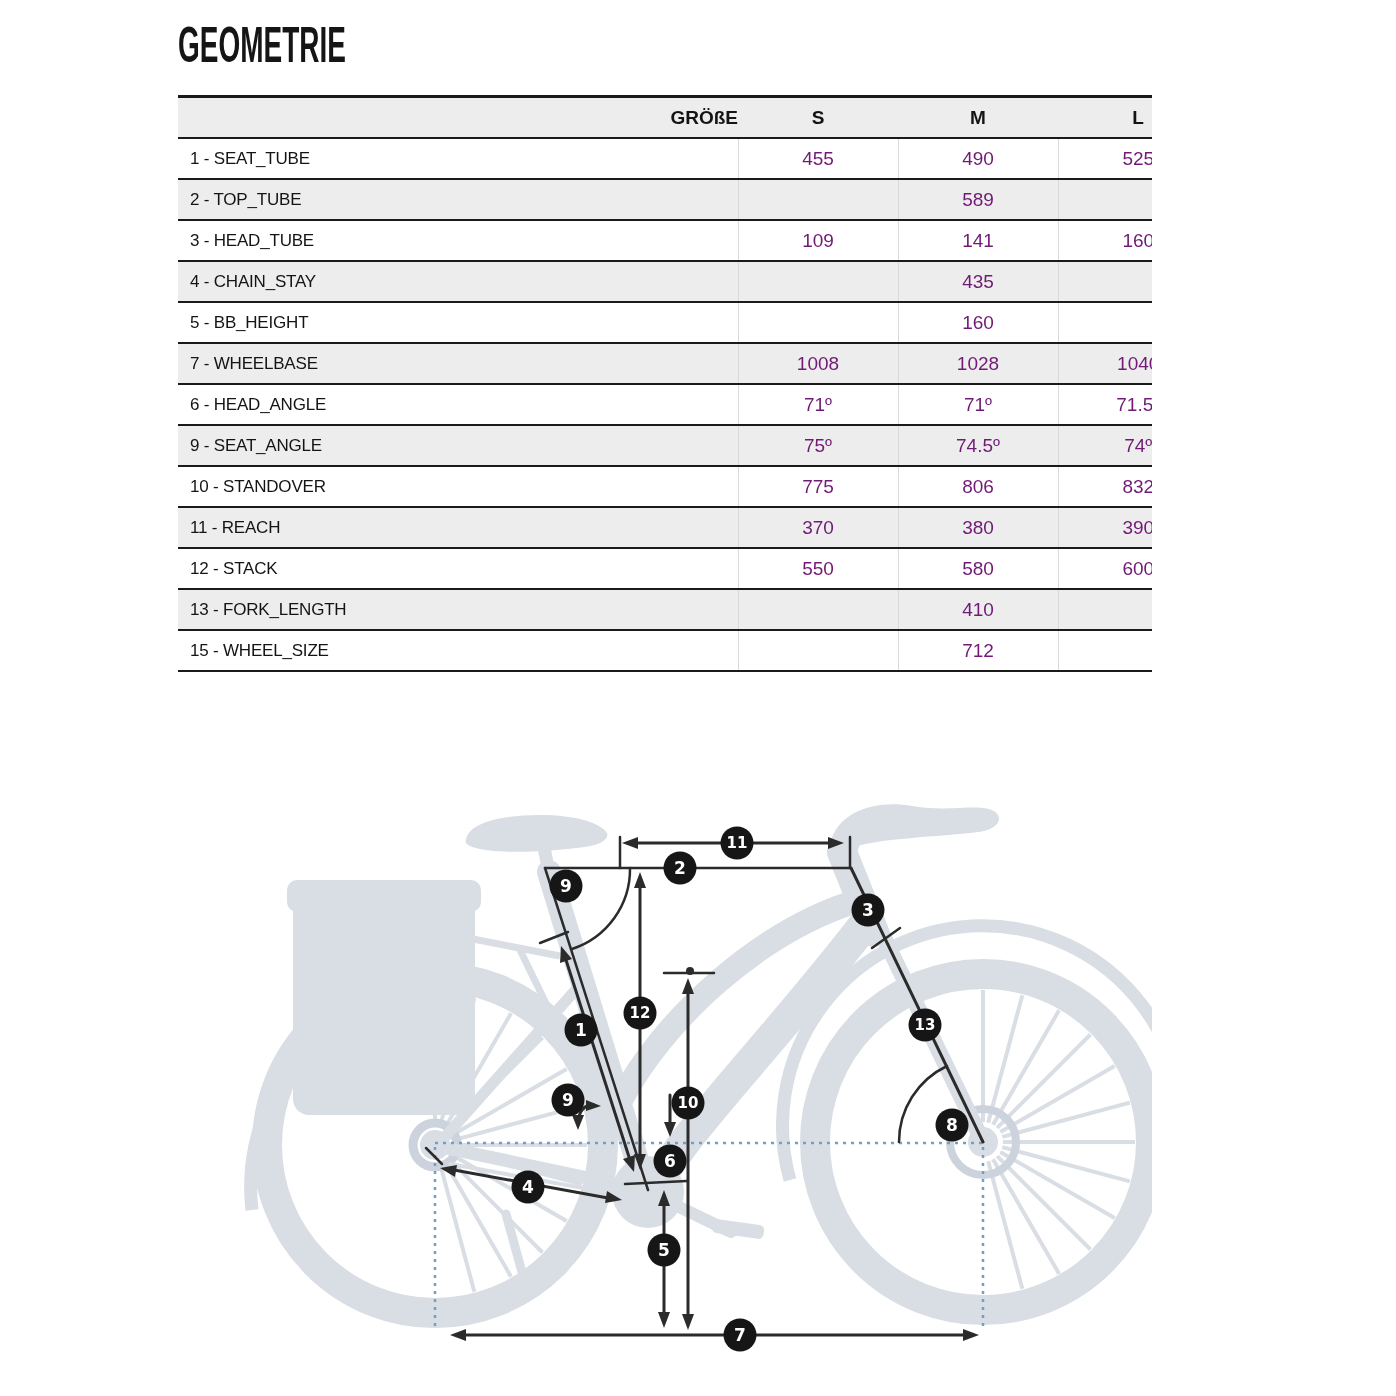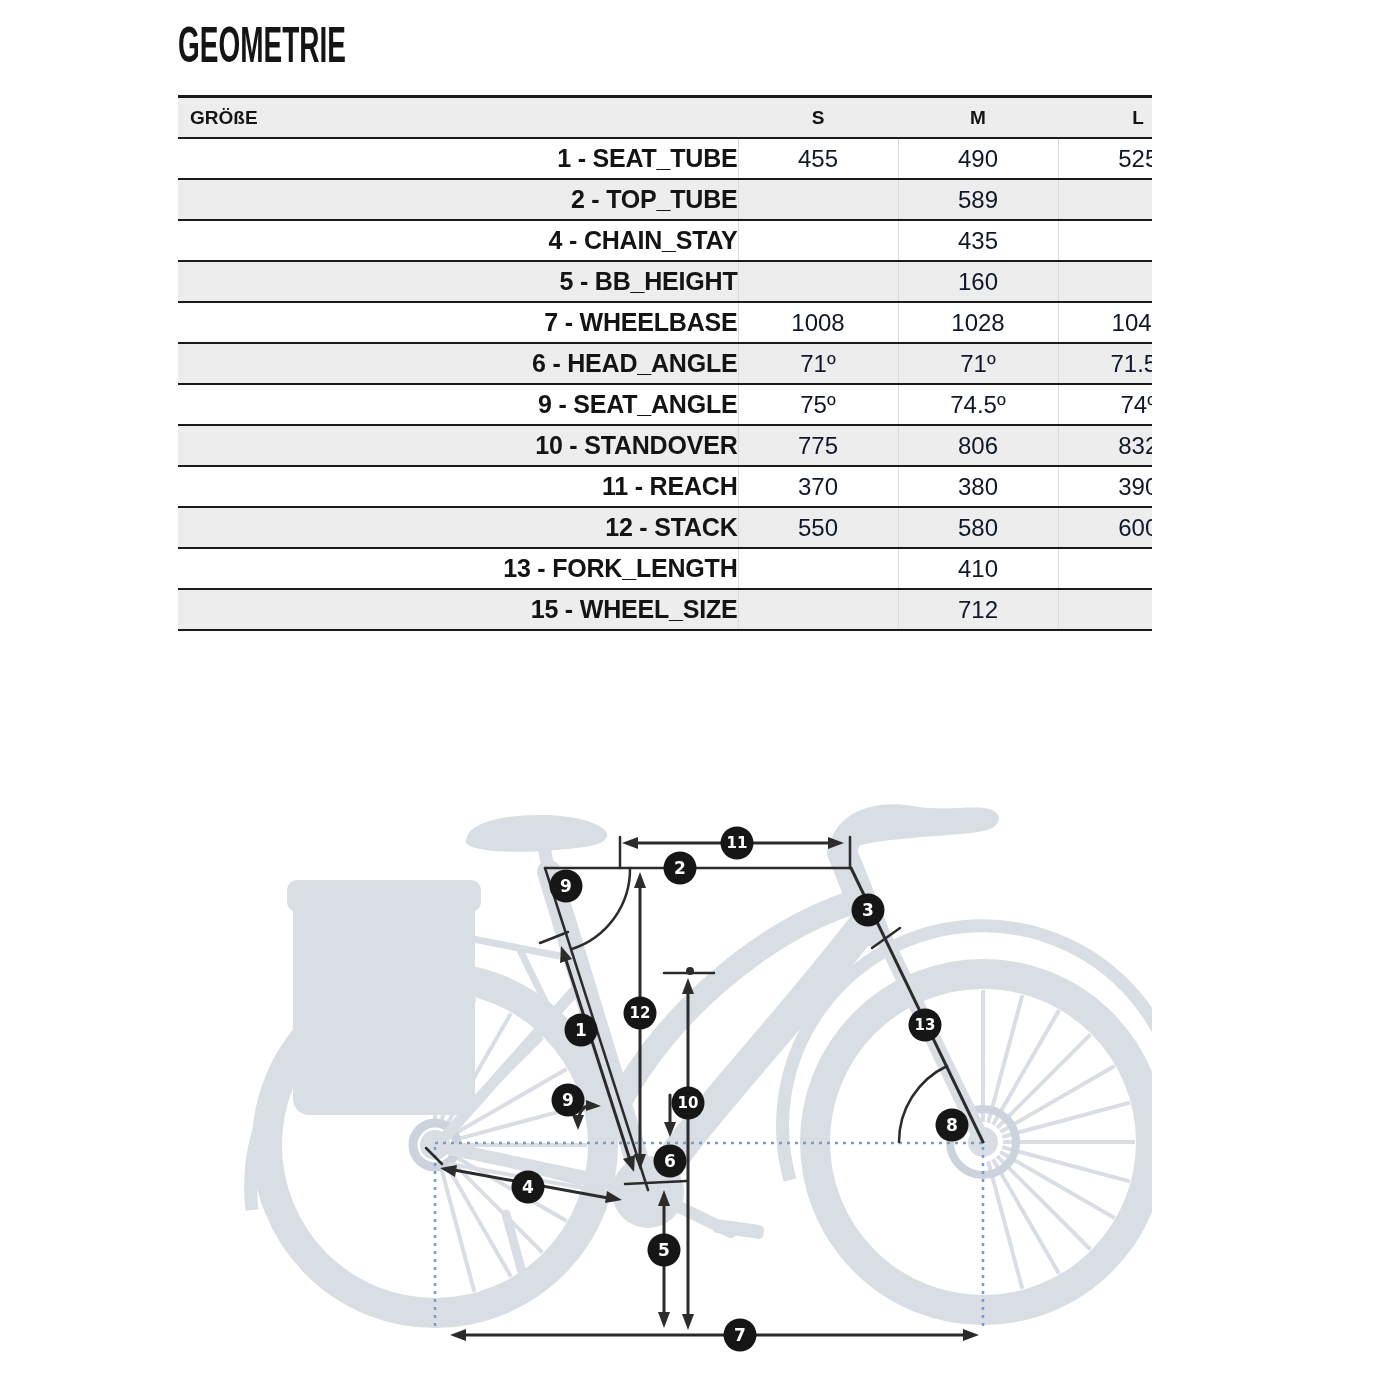--- a/index.html
+++ b/index.html
@@ -8,25 +8,25 @@
   .page-title{position:absolute;left:178px;top:16px;margin:0;font-size:50px;font-weight:bold;
         color:#151515;letter-spacing:0px;transform:scaleX(0.56);transform-origin:left top;
         font-family:"Liberation Sans",sans-serif;white-space:nowrap;}
   table.geo{position:absolute;left:178px;top:95px;width:1040px;border-collapse:collapse;
         border-top:3px solid #1a1a1a;border-bottom:1px solid #1a1a1a;table-layout:fixed;}
   table.geo col.c-label{width:560px;}
   table.geo col.c-val{width:160px;}
   table.geo tr{border-bottom:2px solid #1a1a1a;}
   table.geo th,table.geo td{height:39px;padding:0;vertical-align:middle;}
   table.geo thead th{background:#ededed;font-size:19px;color:#141414;}
-  table.geo thead th.lbl{text-align:left;padding-left:12px;}
+  table.geo thead th.lbl{text-align:right;padding-left:12px;}
   table.geo thead th.val{text-align:center;}
-  table.geo td.lbl{text-align:right;padding-left:12px;font-weight:bold;font-size:25px;
+  table.geo td.lbl{text-align:left;padding-left:12px;font-weight:normal;font-size:17px;
         color:#141414;letter-spacing:-0.2px;}
-  table.geo td.val{text-align:center;font-size:24px;color:#0f172a;border-left:1px solid #dadada;}
+  table.geo td.val{text-align:center;font-size:19px;color:#701a75;border-left:1px solid #dadada;}
   table.geo tbody tr:nth-child(even){background:#ededed;}
   .diagram{position:absolute;left:0;top:780px;width:1396px;height:616px;}
   svg text.co{font-family:"DejaVu Sans",sans-serif;font-weight:bold;fill:#ffffff;}
 </style>
 </head>
 <body>
 
 <div class="page">
 
   <h1 class="page-title">GEOMETRIE</h1>
@@ -51,20 +51,26 @@
           <td class="lbl">1 - SEAT_TUBE</td>
           <td class="val">455</td>
           <td class="val">490</td>
           <td class="val">525</td>
         </tr>
       <tr>
           <td class="lbl">2 - TOP_TUBE</td>
           <td class="val"></td>
           <td class="val">589</td>
           <td class="val"></td>
+        </tr>
+      <tr>
+          <td class="lbl">3 - HEAD_TUBE</td>
+          <td class="val">109</td>
+          <td class="val">141</td>
+          <td class="val">160</td>
         </tr>
       <tr>
           <td class="lbl">4 - CHAIN_STAY</td>
           <td class="val"></td>
           <td class="val">435</td>
           <td class="val"></td>
         </tr>
       <tr>
           <td class="lbl">5 - BB_HEIGHT</td>
           <td class="val"></td>

